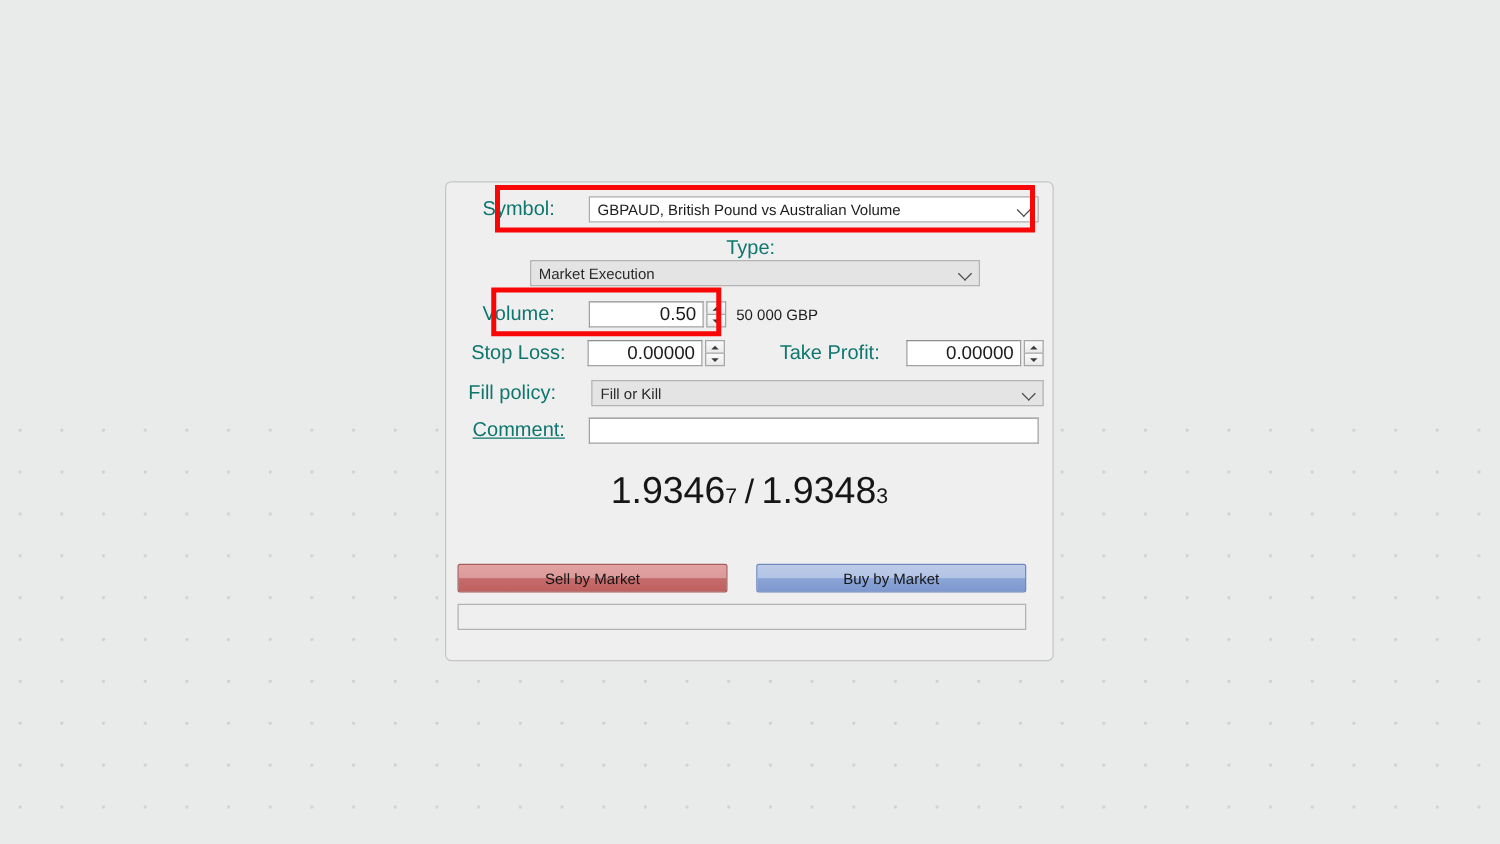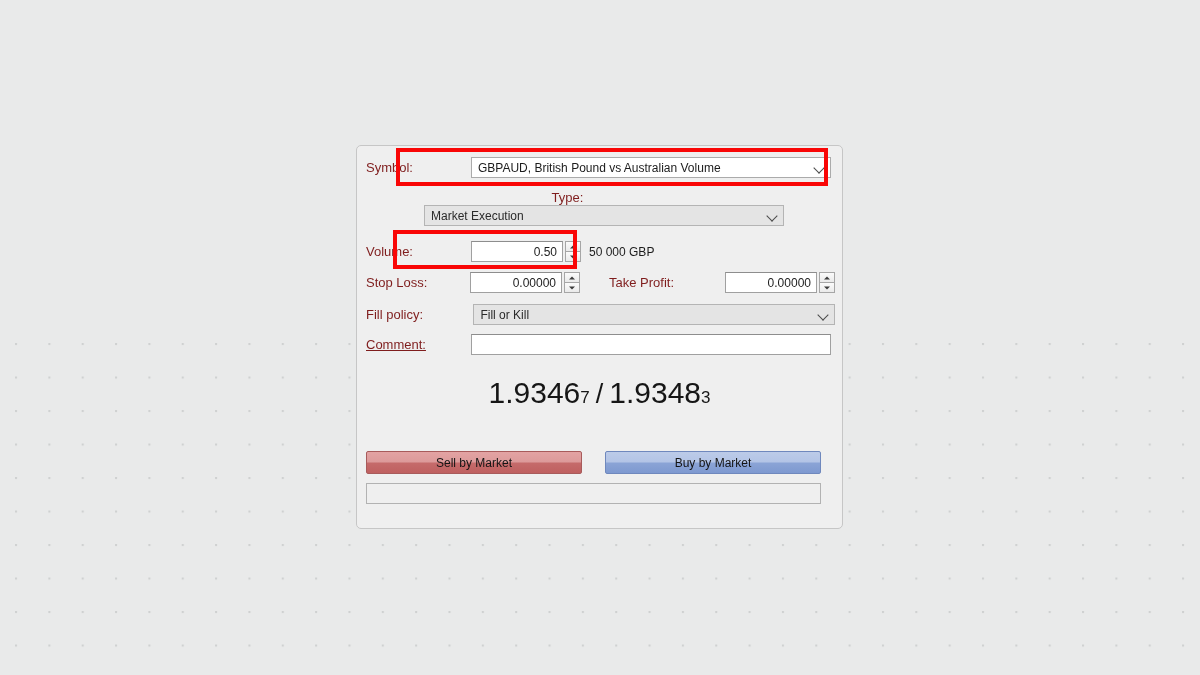--- a/index.html
+++ b/index.html
@@ -42,23 +42,23 @@
     box-sizing: border-box;
   }
 
   .row {
     position: absolute;
     display: flex;
     align-items: center;
   }
 
   .field-label {
-    font-size: 13px;
-    color: #7f1d1d;
-    text-align: left;
+    font-size: 16px;
+    color: #0f766e;
+    text-align: center;
     white-space: nowrap;
   }
 
   
   .combo {
     box-sizing: border-box;
     height: 21px;
     border: 1px solid #ababab;
     display: flex;
     align-items: center;
@@ -92,21 +92,21 @@
     transform: rotate(45deg);
   }
 
   
   .txtbox {
     box-sizing: border-box;
     height: 21px;
     background: #ffffff;
     border: 1px solid #a0a0a0;
     border-top-color: #8d8d8d;
-    font-size: 12px;
+    font-size: 15px;
     color: #1c1c1c;
     display: flex;
     align-items: center;
     justify-content: flex-end;
     padding: 0 5px;
   }
   .txtbox.empty { justify-content: flex-start; }
 
   
   .spinner {

